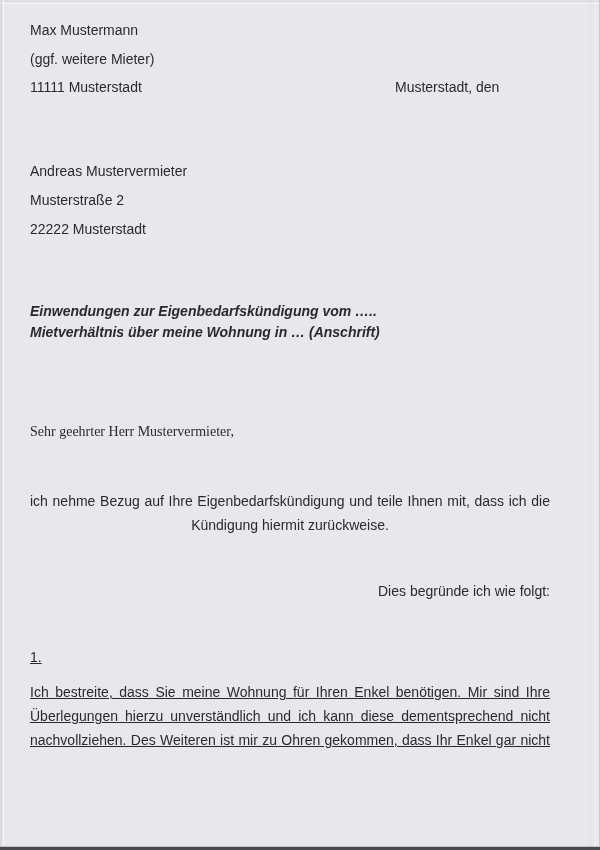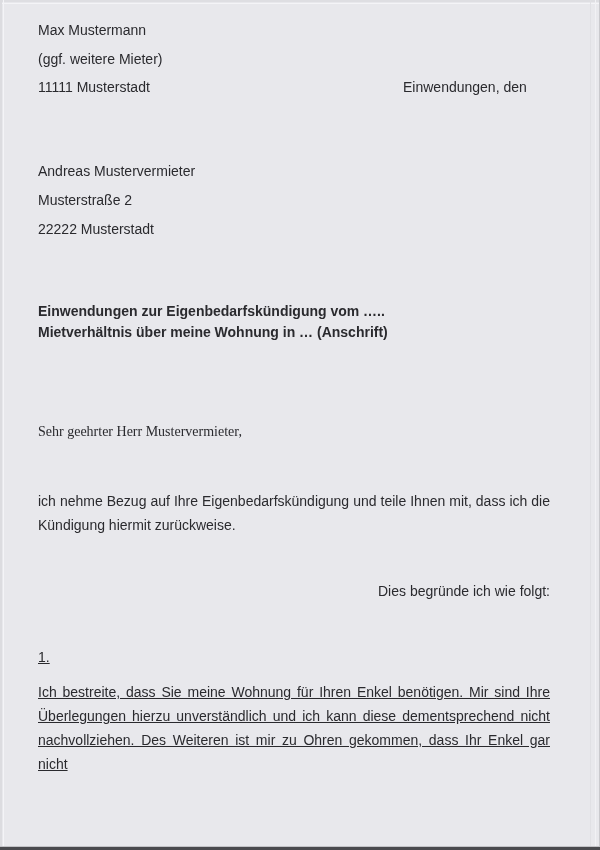--- a/index.html
+++ b/index.html
@@ -11,21 +11,20 @@
     position: relative;
     width: 600px;
     height: 850px;
     margin: 0;
     background: #e8e8ec;
     overflow: hidden;
     font-family: "Liberation Sans", "DejaVu Sans", sans-serif;
     font-size: 14px;
     color: #2a2a2e;
     box-sizing: border-box;
-    padding-left: 8px;
   }
   
   .edge { position: absolute; pointer-events: none; }
   .edge-top-outer   { top: 0; left: 0; right: 0; height: 2px; background: #dedee2; }
   .edge-top-inner   { top: 3px; left: 0; right: 0; height: 1px; background: #f4f4f7; }
   .edge-left-outer  { top: 0; bottom: 0; left: 0; width: 2px; background: #dcdce0; }
   .edge-left-inner  { top: 0; bottom: 0; left: 3px; width: 1px; background: #f4f4f7; }
   .edge-right-1     { top: 0; bottom: 0; right: 0; width: 1px; background: #c9c9cd; }
   .edge-right-2     { top: 0; bottom: 0; right: 4px; width: 1px; background: #f1f1f4; }
   .edge-right-3     { top: 0; bottom: 0; right: 9px; width: 1px; background: #e0e0e4; }
@@ -45,39 +44,39 @@
   .date-text {
     position: absolute;
     left: 365px; 
     top: 0;
   }
   .recipient { margin-top: 55px; }
   .subject {
     margin-top: 58px;
     font-weight: bold;
   }
-  .subject-line { line-height: 21px; white-space: nowrap; }
+  .subject-line { line-height: 21px; white-space: nowrap; font-style: italic; }
   .salutation { margin-top: 77px; line-height: 24px; font-family: Liberation Serif, serif; }
   .para { line-height: 24px; }
   .para1 { margin-top: 45px; }
   .reason-intro { margin-top: 42px; line-height: 24px; text-align: right; }
   .item-number {
     margin-top: 42px;
     line-height: 24px;
     text-decoration: underline;
   }
   .para2 { margin-top: 11px; text-decoration: underline; }
   .jline {
     text-align: justify;
     -moz-text-align-last: justify;
     text-align-last: justify;
     line-height: 24px;
   }
   .jlast {
-    text-align: left;
+    text-align: center;
     line-height: 24px;
     white-space: nowrap;
   }
 </style>
 </head>
 <body>
 
 <div class="page">
 
   <div class="edge edge-top-outer"></div>
@@ -90,21 +89,21 @@
   <div class="edge edge-bottom-line"></div>
   <div class="edge edge-bottom-bar"></div>
 
   <div class="content">
 
     <div class="sender">
       <div class="addr-line">Max Mustermann</div>
       <div class="addr-line">(ggf. weitere Mieter)</div>
       <div class="addr-line">
         <span>11111 Musterstadt</span>
-        <span class="date-text">Einwendungen, den</span>
+        <span class="date-text">Musterstadt, den</span>
       </div>
     </div>
 
     <div class="recipient">
       <div class="addr-line">Andreas Mustervermieter</div>
       <div class="addr-line">Musterstraße 2</div>
       <div class="addr-line">22222 Musterstadt</div>
     </div>
 
     <div class="subject">

